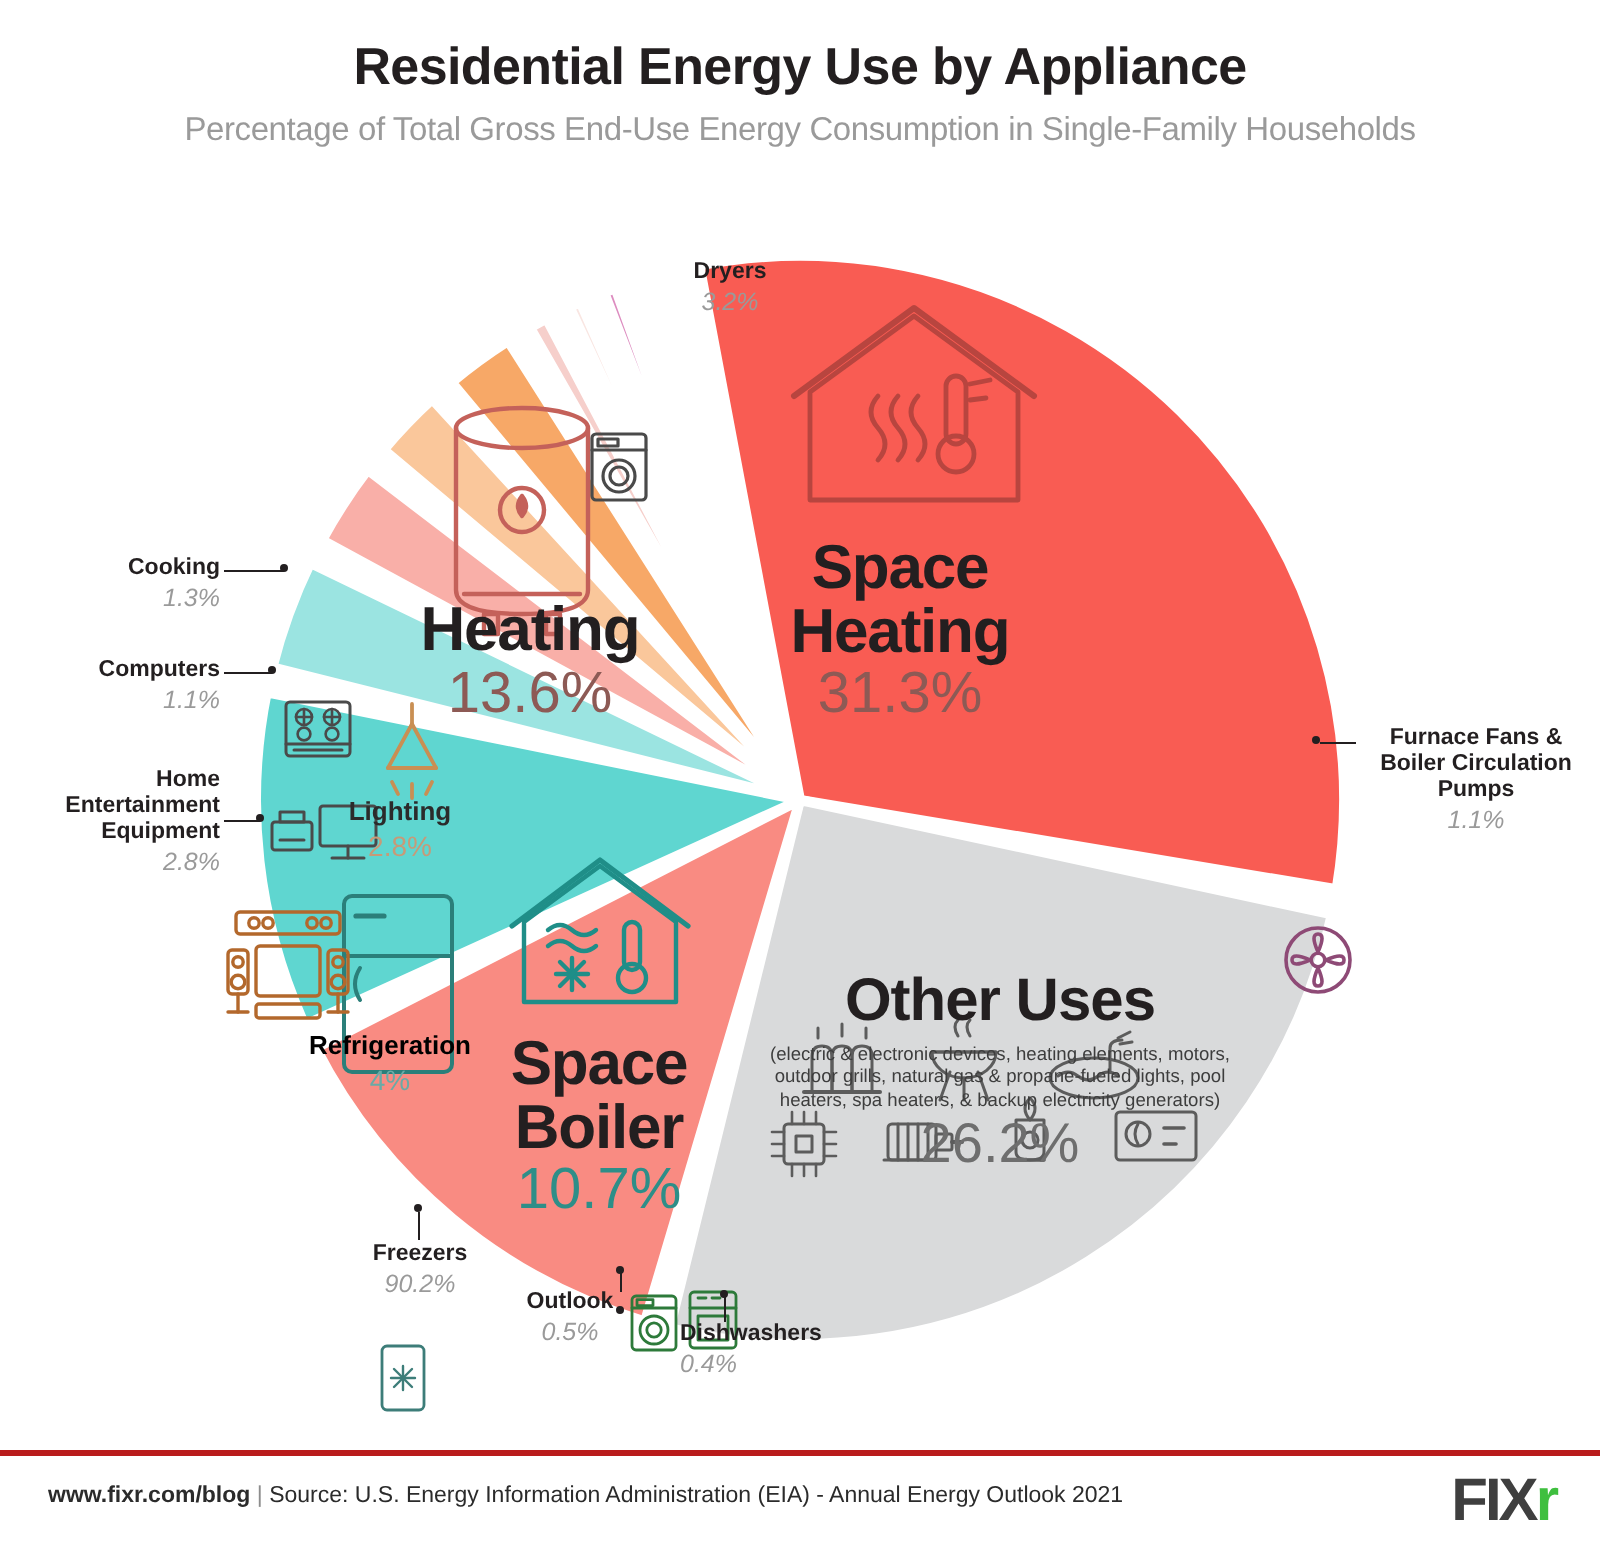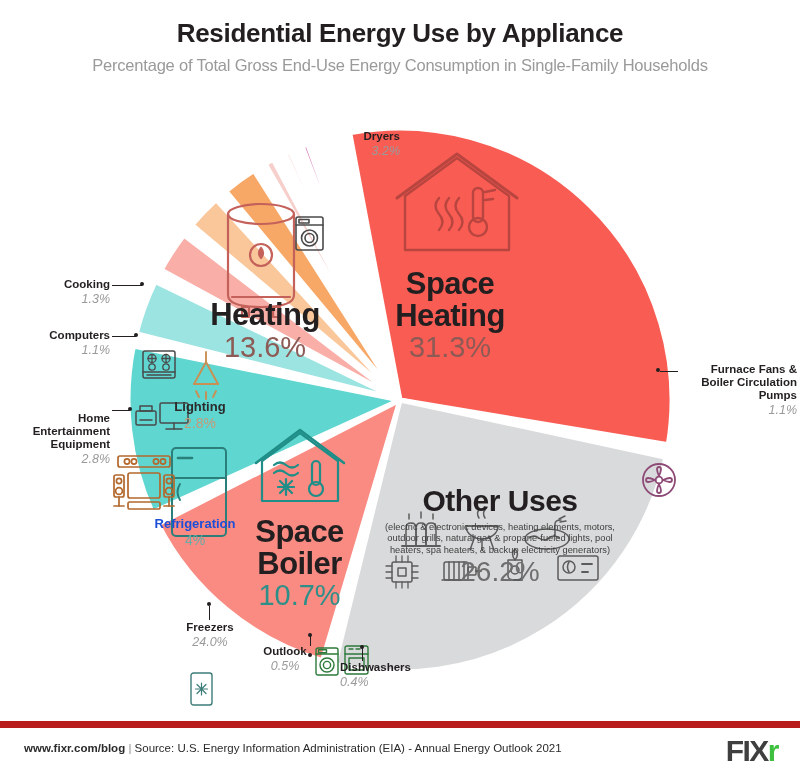--- a/index.html
+++ b/index.html
@@ -43,21 +43,21 @@
   }
   .callout .pct{
     display:block;
     font-weight:normal;
     color:#9a9a9a;
     font-size:12.5px;
     margin-top:1px;
     font-style:italic;
   }
   .callout.right-align{text-align:right;}
-  .callout.left-align{text-align:right;}
+  .callout.left-align{text-align:center;}
 
   
   .slice-label{
     position:absolute;
     text-align:center;
     color:#231f20;
     font-weight:bold;
     line-height:1.02;
   }
   .slice-label .pct{
@@ -74,29 +74,29 @@
     display:block;
     font-size:9.3px;
     font-weight:normal;
     color:#3d3d3d;
     line-height:1.25;
     margin-top:5px;
     width:250px;
   }
   .mid .name{font-size:13px;}
   .mid .pct{font-size:14px;color:#9a9a9a;}
-  .mid.teal .name{color:#1d4ed8;margin-top:36px;}
+  .mid.teal .name{color:#000000;margin-top:36px;}
   .mid.teal .pct{color:#6aaaa6;}
   .mid.peach .name{color:#2b2b2b;}
   .mid.peach .pct{color:#c79a78;}
 
   
   #footer{
     position:absolute;left:0;bottom:0;width:800px;height:47px;
-    border-top:7px solid #b91c1c;
+    border-top:3px solid #b91c1c;
   }
   #footer-text{
     position:absolute;left:24px;top:14px;
     font-size:11.5px;color:#2b2b2b;
   }
   #footer-text b{font-weight:bold;}
   #footer-text span.sep{color:#8d8d8d;}
   #logo{
     position:absolute;right:22px;top:6px;
     font-size:30px;font-weight:bold;letter-spacing:-1.5px;
@@ -384,41 +384,41 @@
   <div class="leader" style="left:112px;top:197px;width:30px;height:1.4px;"></div>
   <div class="dot" style="left:140px;top:194px;"></div>
 
   <div class="callout right-align" style="left:22px;top:241px;width:88px;">
     <span>Computers</span>
     <span class="pct">1.1%</span>
   </div>
   <div class="leader" style="left:112px;top:248px;width:24px;height:1.4px;"></div>
   <div class="dot" style="left:134px;top:245px;"></div>
 
-  <div class="callout right-align" style="left:8px;top:296px;width:102px;margin-top:28px;">
+  <div class="callout right-align" style="left:8px;top:296px;width:102px;">
     <span>Home</span><br>
     <span>Entertainment</span><br>
     <span>Equipment</span>
     <span class="pct">2.8%</span>
   </div>
   <div class="leader" style="left:112px;top:322px;width:18px;height:1.4px;"></div>
   <div class="dot" style="left:128px;top:319px;"></div>
 
   <div class="callout left-align" style="left:679px;top:275px;width:118px;">
     <span>Furnace Fans &amp;</span><br>
     <span>Boiler Circulation</span><br>
     <span>Pumps</span>
     <span class="pct">1.1%</span>
   </div>
   <div class="leader" style="left:660px;top:283px;width:18px;height:1.4px;"></div>
   <div class="dot" style="left:656px;top:280px;"></div>
 
   <div class="callout" style="left:176px;top:533px;width:68px;text-align:center;">
     <span>Freezers</span>
-    <span class="pct">24.0%</span>
+    <span class="pct">90.2%</span>
   </div>
   <div class="leader" style="left:209px;top:518px;width:1.4px;height:14px;"></div>
   <div class="dot" style="left:207px;top:514px;"></div>
 
   <div class="callout" style="left:248px;top:557px;width:74px;text-align:center;">
     <span>Outlook</span>
     <span class="pct">0.5%</span>
   </div>
   <div class="leader" style="left:310px;top:548px;width:1.4px;height:10px;"></div>
   <div class="dot" style="left:308px;top:545px;"></div>

